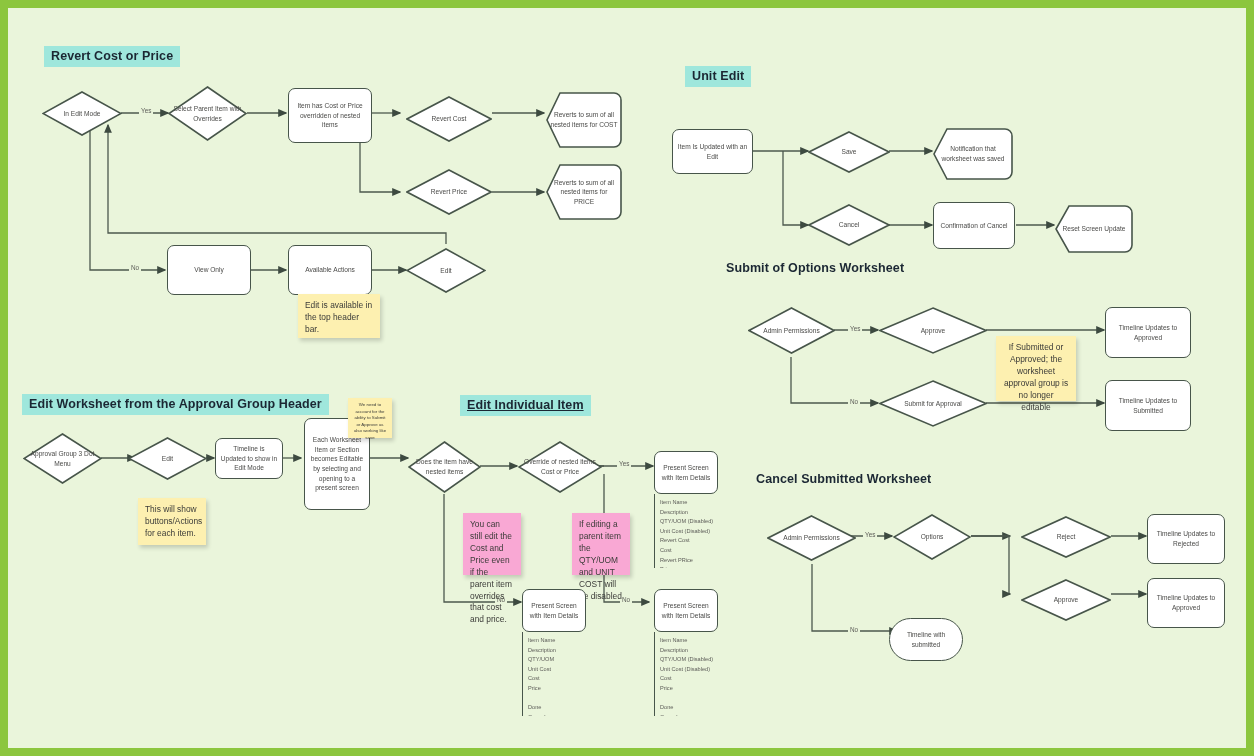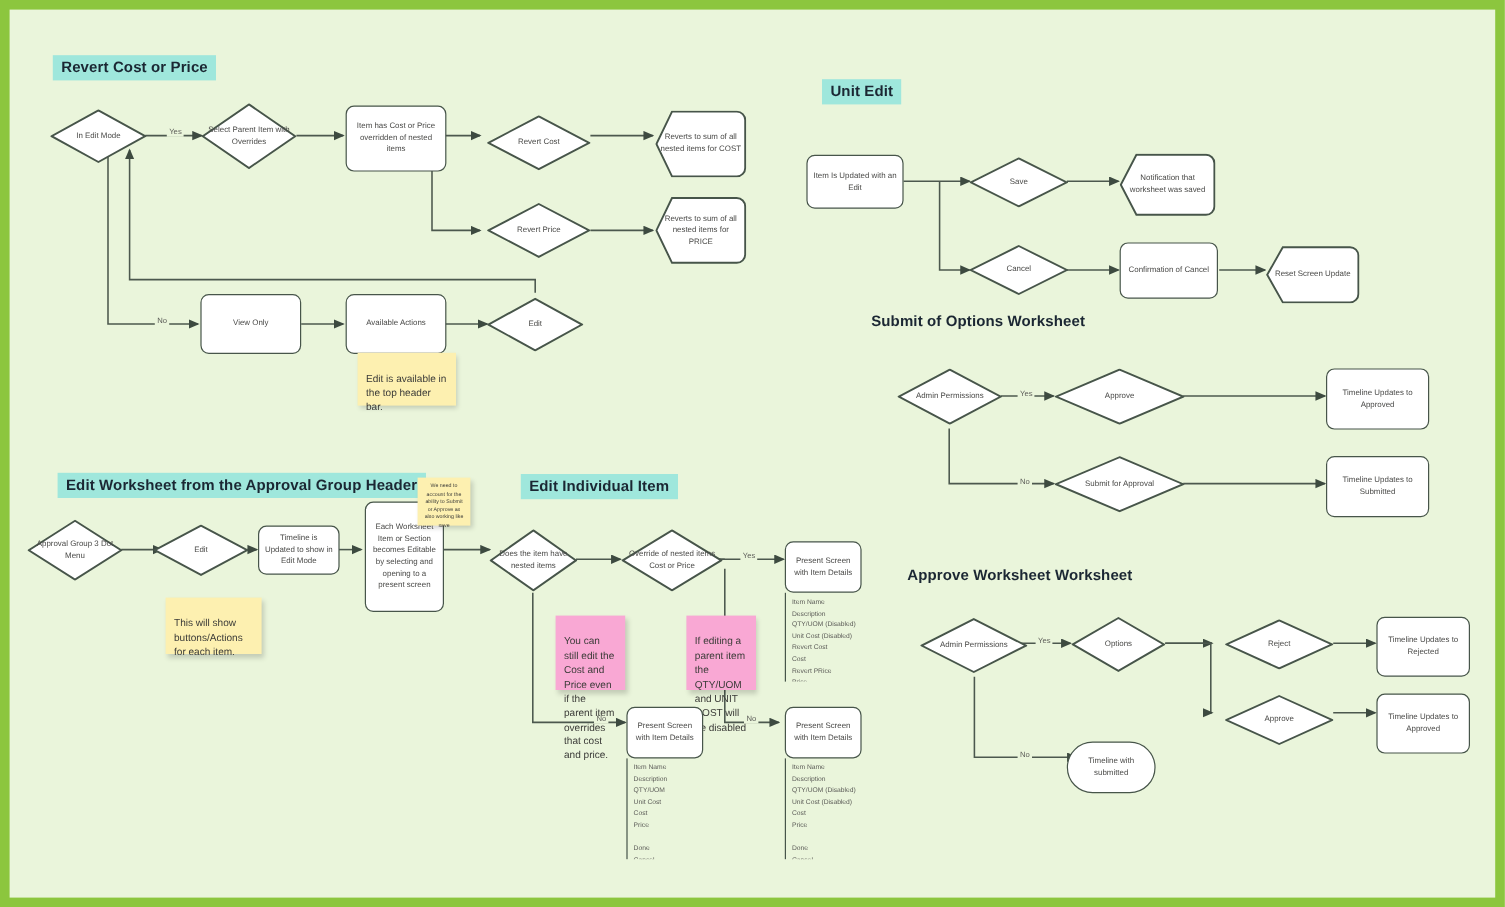--- a/index.html
+++ b/index.html
@@ -56,21 +56,21 @@
     border:none;background:transparent;
   }
   .hexa svg{position:absolute;inset:0;width:100%;height:100%;}
   .hexa .lbl{position:relative;z-index:2;}
   
   .note{
     position:absolute;
     box-sizing:border-box;
     background:#fdf0b0;
     color:#3b3b38;
-    padding:16px 7px;
+    padding:6px 7px;
     font-size:8.4px;
     line-height:1.42;
     box-shadow:2px 3px 4px rgba(0,0,0,.17);
   }
   .note.small{font-size:4.4px;line-height:1.5;padding:4px 4px;text-align:center;}
   .note.grey{background:#f9a8d4;color:#3b3b38;}
   .note.center{text-align:center;}
   
   .fieldlist{
     position:absolute;
@@ -152,25 +152,25 @@
       <path d="M963,528 L1002,528"></path>
     </g>
   </svg>
 
   <div class="sect-title hl" style="left:36px;top:38px;text-align:right;">Revert Cost or Price</div>
 
   <div class="sect-title hl" style="left:677px;top:58px;">Unit Edit</div>
 
   <div class="sect-title" style="left:718px;top:253px;">Submit of Options Worksheet</div>
 
-  <div class="sect-title" style="left:748px;top:464px;">Approve Worksheet Worksheet</div>
-
-  <div class="sect-title hl" style="left:14px;top:386px;margin-left:26px;">Edit Worksheet from the Approval Group Header</div>
-
-  <div class="sect-title hl" style="left:426px;top:387px;">Edit Individual Item</div>
+  <div class="sect-title" style="left:748px;top:464px;">Cancel Submitted Worksheet</div>
+
+  <div class="sect-title hl" style="left:14px;top:386px;">Edit Worksheet from the Approval Group Header</div>
+
+  <div class="sect-title hl" style="left:452px;top:387px;text-decoration:underline;">Edit Individual Item</div>
 
   <div class="node diamond" style="left:34px;top:83px;width:80px;height:45px;">
     <svg viewBox="0 0 80 45" preserveAspectRatio="none">
         <polygon points="40,1 79,22.5 40,44 1,22.5" fill="#fff" stroke="#47554a" stroke-width="1.6" vector-effect="non-scaling-stroke"></polygon>
       </svg>
     <span class="lbl">In Edit Mode</span>
   </div>
   <div class="edgelabel" style="left:131px;top:99px;">Yes</div>
 
   <div class="node diamond" style="left:160px;top:78px;width:79px;height:55px;">
@@ -283,20 +283,21 @@
     <span class="lbl">Approve</span>
   </div>
 
   <div class="node diamond" style="left:871px;top:372px;width:108px;height:47px;">
     <svg viewBox="0 0 108 47" preserveAspectRatio="none">
         <polygon points="54,1 107,23.5 54,46 1,23.5" fill="#fff" stroke="#47554a" stroke-width="1.6" vector-effect="non-scaling-stroke"></polygon>
       </svg>
     <span class="lbl">Submit for Approval</span>
   </div>
 
+  <div class="note center" style="left:988px;top:328px;width:80px;height:65px;">If Submitted or Approved; the worksheet approval group is no longer editable</div>
 
   <div class="node rect" style="left:1097px;top:299px;width:86px;height:51px;">
     <span class="lbl">Timeline Updates to Approved</span>
   </div>
 
   <div class="node rect" style="left:1097px;top:372px;width:86px;height:51px;">
     <span class="lbl">Timeline Updates to Submitted</span>
   </div>
 
   <div class="node diamond" style="left:759px;top:507px;width:89px;height:46px;">
@@ -348,21 +349,21 @@
     <span class="lbl">Approval Group 3 Dot Menu</span>
   </div>
 
   <div class="node diamond" style="left:120px;top:429px;width:79px;height:43px;">
     <svg viewBox="0 0 79 43" preserveAspectRatio="none">
         <polygon points="39.5,1 78,21.5 39.5,42 1,21.5" fill="#fff" stroke="#47554a" stroke-width="1.6" vector-effect="non-scaling-stroke"></polygon>
       </svg>
     <span class="lbl">Edit</span>
   </div>
 
-  <div class="note" style="left:130px;top:490px;width:80px;height:47px;">This will show buttons/Actions for each item.</div>
+  <div class="note" style="left:130px;top:490px;width:68px;height:47px;">This will show buttons/Actions for each item.</div>
 
   <div class="node rect" style="left:207px;top:430px;width:68px;height:41px;">
     <span class="lbl">Timeline is Updated to show in Edit Mode</span>
   </div>
 
   <div class="node rect" style="left:296px;top:410px;width:66px;height:92px;">
     <span class="lbl">Each Worksheet Item or Section becomes Editable by selecting and opening to a present screen</span>
   </div>
 
   <div class="note small" style="left:340px;top:390px;width:44px;height:40px;">We need to account for the ability to Submit or Approve as also working like save</div>

